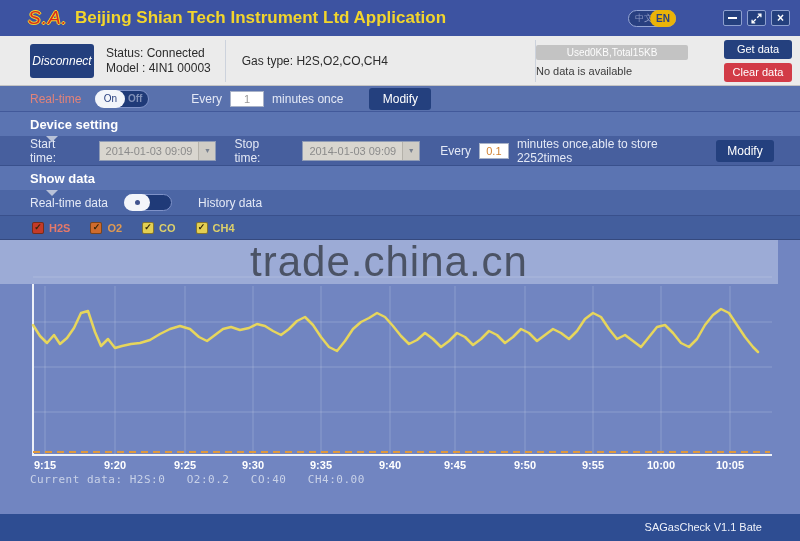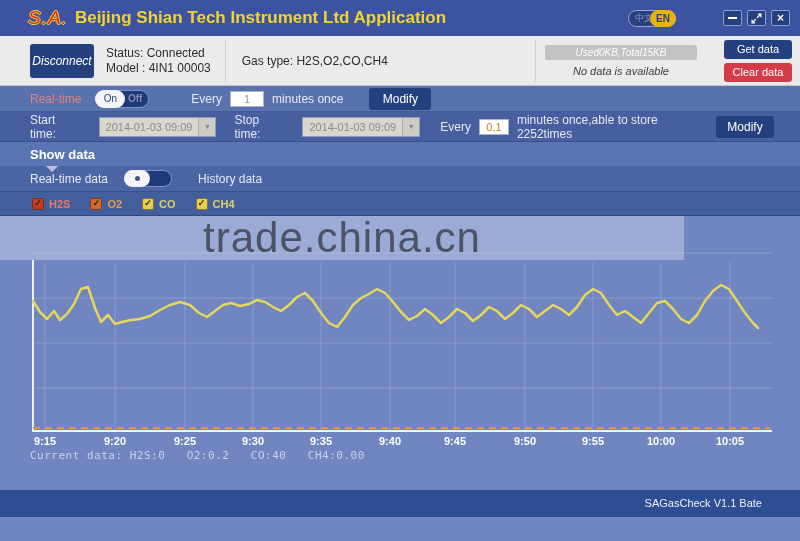--- a/index.html
+++ b/index.html
@@ -24,21 +24,21 @@
   .winbtn .bar { width:9px; height:2px; background:#fff; }
   .winbtn .x { color:#fff; font-size:12px; font-weight:bold; line-height:1; }
 
   
   .statusbar { height:50px; background:#ebebeb; border-bottom:1px solid #c4c4c4; display:flex; align-items:center; padding:0 8px 0 30px; }
   .btn { background:#24407e; color:#fff; border:none; border-radius:3px; font-family:"Liberation Sans",sans-serif; cursor:pointer; }
   .disconnect { width:64px; height:34px; font-size:12px;font-style:italic; }
   .statustext { margin-left:12px; font-size:12px; color:#2b2b2b; line-height:15px; }
   .vsep { width:1px; height:42px; background:#ccd2dc; margin:0 0 0 14px; }
   .gastype { font-size:12px; color:#2b2b2b; margin-left:16px; flex:1; }
-  .storagecol { width:170px; display:flex; flex-direction:column; align-items:center;font-style:italic; }
+  .storagecol { width:170px; display:flex; flex-direction:column; align-items:flex-start; }
   .storagebar { width:152px; height:15px; background:#c3c3c3; border-radius:2px; color:#fdfdfd; font-size:10px;
                 display:flex; align-items:center; justify-content:center; }
   .nodata { font-size:11px; color:#3c3c3c; margin-top:5px; }
   .btncol { width:80px; display:flex; flex-direction:column; align-items:flex-end; margin-left:6px; }
   .smallbtn { width:68px; height:19px; font-size:11px; margin:2px 0; }
   .clearbtn { background:#d23b47; }
 
   
   .row { display:flex; align-items:center; padding-left:30px; }
   .rt-row { height:26px; background:#5971ad; border-bottom:1px solid #42599a; }
@@ -83,21 +83,21 @@
   .legend-row { height:24px; background:#435e9d; border-bottom:1px solid #35497e; display:flex; align-items:center; padding-left:32px; }
   .legend-item { display:flex; align-items:center; margin-right:20px; }
   .cbox { width:12px; height:12px; border:1px solid rgba(40,30,10,0.5); border-radius:2px;
           display:flex; align-items:center; justify-content:center; cursor:pointer; }
   .cbox .chk { font-size:9px; font-weight:bold; color:#33260a; line-height:1; }
   .cblabel { font-size:11px; font-weight:bold; margin-left:5px; }
 
   
   .chart-region { height:274px; background:#7185c1; position:relative; }
   .chart-region svg { position:absolute; top:0; left:0; }
-  .watermark { position:absolute; top:0; left:0; width:684px; height:44px; background:rgba(222,228,244,0.4);
+  .watermark { position:absolute; top:0; left:0; width:778px; height:44px; background:rgba(222,228,244,0.4);
                display:flex; align-items:center; justify-content:center; z-index:2; }
   .watermark span { font-size:42px; color:#3e4452; opacity:0.85; letter-spacing:1px; }
   .currentdata { position:absolute; top:233px; left:30px; font-family:"DejaVu Sans Mono",monospace;
                  font-size:11px; color:#c9d2e8; white-space:pre; letter-spacing:0.5px; }
 
   
   .footer { height:27px; background:#2e4d92; color:#eef1fa; font-size:11px; text-align:right;
             line-height:27px; padding-right:38px; }
 </style>
 </head>
@@ -150,20 +150,24 @@
     <div class="toggle">
       <span class="knob">On</span>
       <span class="off">Off</span>
     </div>
     <span class="lbl every">Every</span>
     <input class="numinput" value="1" style="">
     <span class="lbl">minutes once</span>
     <button class="btn modify">Modify</button>
   </div>
 
+  <div class="sechdr">
+    <span class="hdrtext">Device setting</span>
+    <span class="notch"></span>
+  </div>
 
   <div class="row dev-row">
     <span class="lbl">Start time:</span>
     <div class="dropdown">
       <span class="value">2014-01-03 09:09</span>
       <span class="arrowbox">▼</span>
     </div>
     <span class="lbl stoplbl">Stop time:</span>
     <div class="dropdown">
       <span class="value">2014-01-03 09:09</span>

